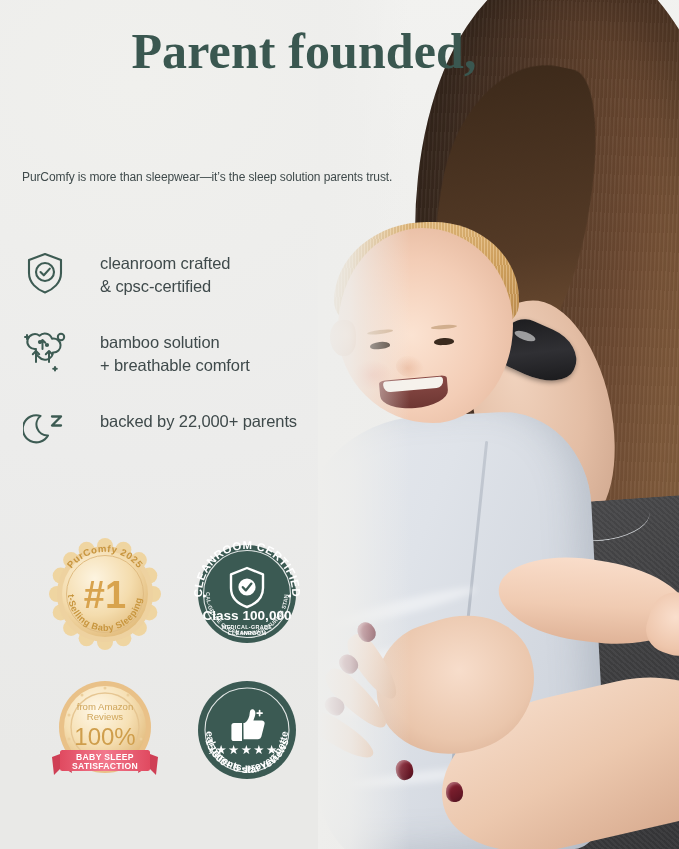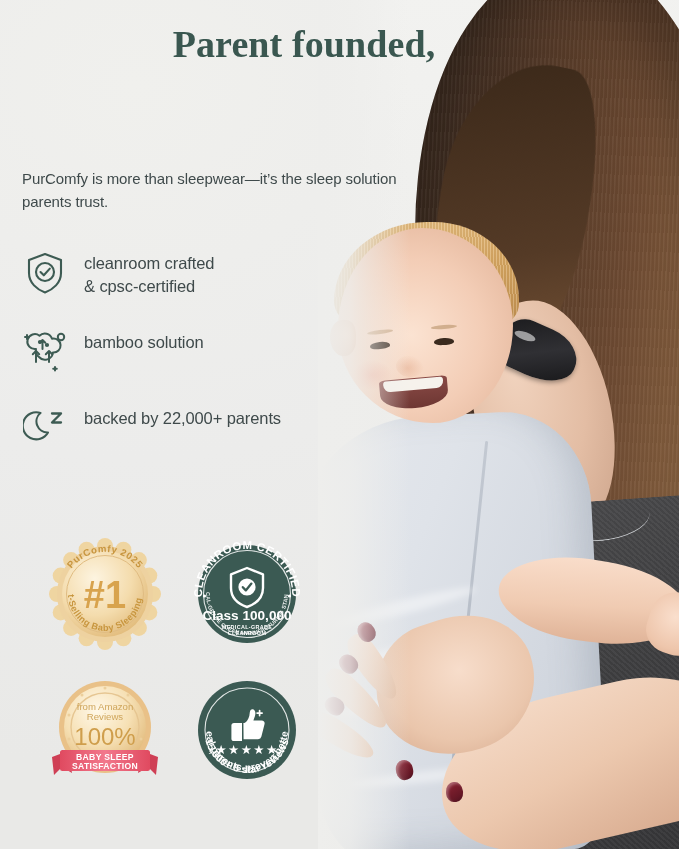--- a/index.html
+++ b/index.html
@@ -284,31 +284,31 @@
   }
 
   
   .headline {
     position: absolute;
     left: 0; top: 22px;
     width: 608px;
     text-align: center;
     font-family: "Liberation Serif", serif;
     color: #3a5750;
-    font-size: 38px;
+    font-size: 50px;
     line-height: 1.16;
     letter-spacing: .1px;
   }
   .headline .l2 { font-style: italic; display: block; }
 
   .subhead {
     position: absolute;
     left: 22px; top: 168px;
     width: 400px;
-    font-size: 15px;
+    font-size: 12px;
     line-height: 1.52;
     color: #3f4a4b;
     letter-spacing: -.1px;
   }
 
   .features {
     position: absolute;
     left: 22px; top: 250px;
     width: 330px;
   }
@@ -322,20 +322,21 @@
     flex: 0 0 46px;
     width: 46px; height: 46px;
     display: flex; align-items: center; justify-content: center;
   }
   .feature-text {
     font-size: 16.5px;
     line-height: 1.42;
     color: #3f4a4b;
     padding-top: 2px;
     letter-spacing: -.1px;
+    margin-left: 16px;
   }
 
   
   .badges {
     position: absolute;
     left: 40px; top: 535px;
     width: 278px;
     display: grid;
     grid-template-columns: 130px 130px;
     grid-gap: 18px 12px;
@@ -433,20 +434,21 @@
           <path d="M20.5 20 V11 M20.5 11 l-2.8 2.8 M20.5 11 l2.8 2.8"></path>
           <circle cx="39" cy="8" r="3.2"></circle>
           <circle cx="18" cy="13" r="1.1" fill="#3d5b53"></circle>
           <circle cx="25" cy="16" r="1.1" fill="#3d5b53"></circle>
           <path d="M5 6 v4 M3 8 h4"></path>
           <path d="M33 38 v3.6 M31.2 39.8 h3.6"></path>
         </svg>
       </span>
       <span class="feature-text">
         <span>bamboo solution</span><br>
+        <span>+ breathable comfort</span>
       </span>
     </div>
 
     <div class="feature">
       <span class="feature-icon">
         <svg width="44" height="42" viewBox="0 0 44 42" fill="none" stroke="#3d5b53" stroke-width="2.1" stroke-linecap="round" stroke-linejoin="round">
           <path d="M25 25.5 A13.5 13.5 0 1 1 17.5 6 A11 11 0 0 0 25 25.5 Z"></path>
           <path d="M29 6.5 h9 l-9 9 h9" stroke-width="2.3"></path>
         </svg>
       </span>

